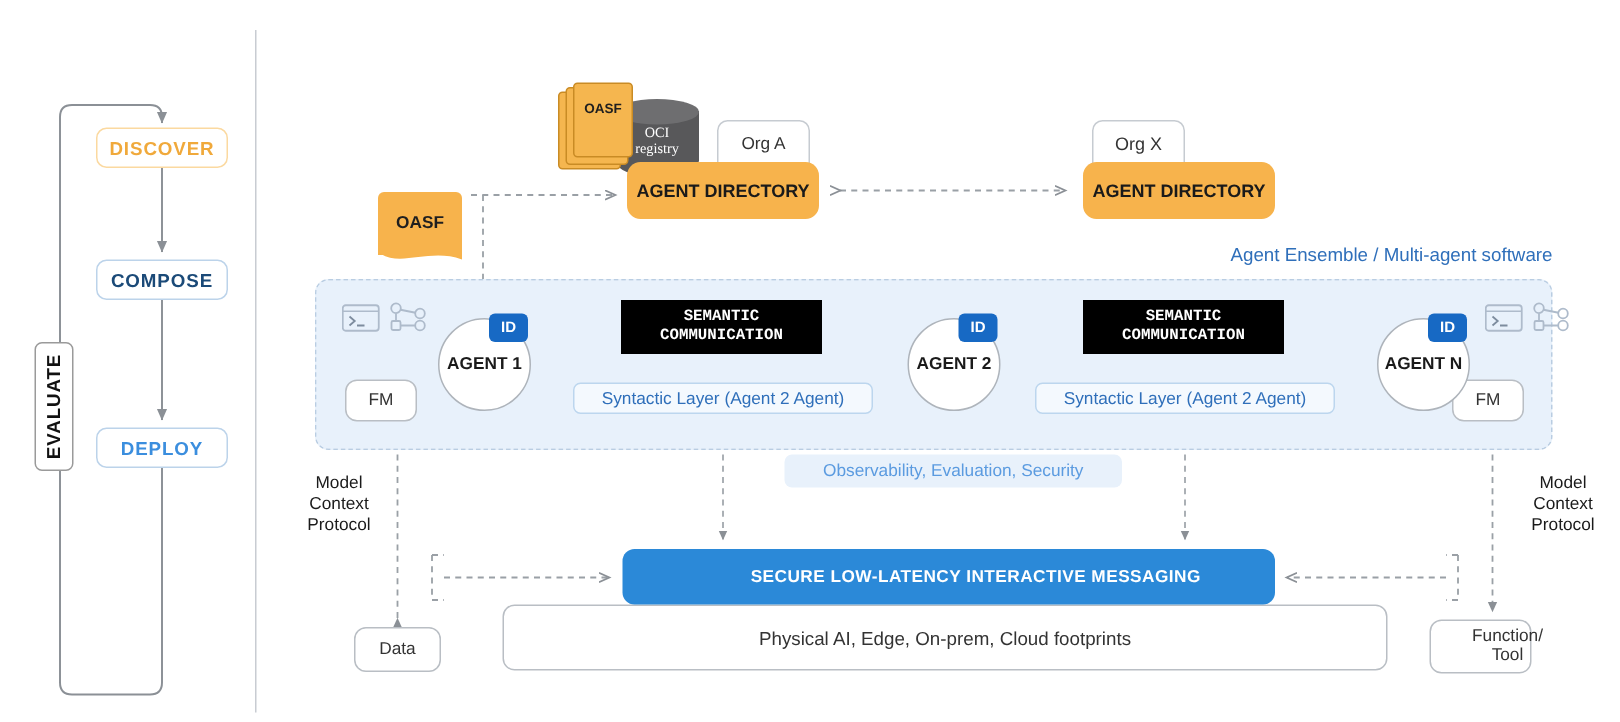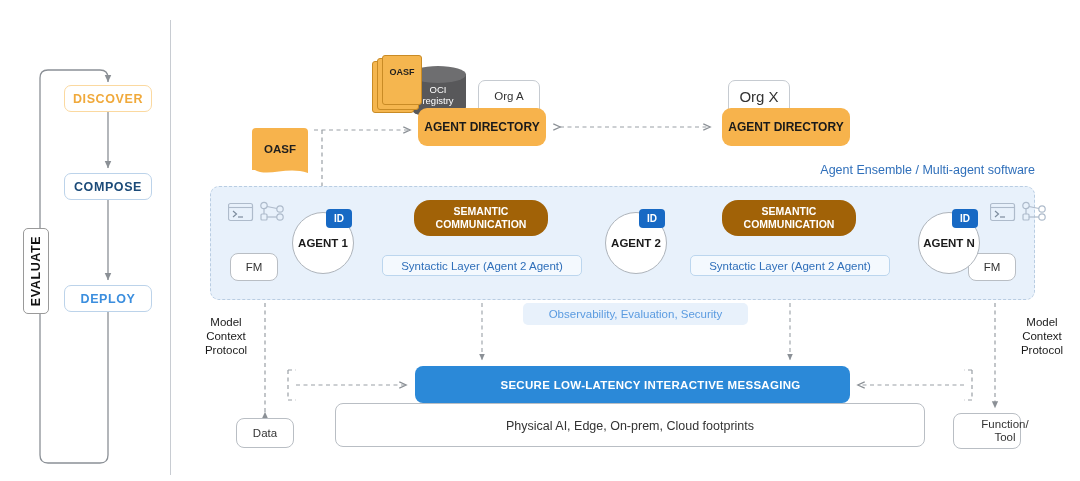--- a/index.html
+++ b/index.html
@@ -16,46 +16,46 @@
   #lc-discover{left:64px;top:85px;width:88px;height:27px;border:1.3px solid #fbd9a0;color:#f0a93b;font-size:12.5px;}
   #lc-compose{left:64px;top:173px;width:88px;height:27px;border:1.3px solid #bcd3ea;color:#1b4a78;font-size:12.5px;}
   #lc-deploy{left:64px;top:285px;width:88px;height:27px;border:1.3px solid #bcd3ea;color:#3b8ede;font-size:12.5px;}
 
   #lc-eval{left:23px;top:228px;width:26px;height:86px;border:1.2px solid #9a9a9a;border-radius:5px;
            background:#fff;color:#111;font-size:12.5px;font-weight:bold;letter-spacing:.6px;z-index:4;}
   #lc-eval span{transform:rotate(-90deg);white-space:nowrap;display:block;}
 
   
   .orange{background:#f7b34c;border-radius:9px;color:#1a1a1a;font-weight:bold;}
-  .navy{background:#a16207;border-radius:16px;color:#fff;}
+  .navy{background:#000000;border-radius:0;color:#fff;font-family:Liberation Mono, monospace;}
   .wbox{background:#fff;border:1.1px solid #b9bec4;border-radius:8px;color:#333;}
 
   
   #oasf-doc{left:252px;top:128px;width:56px;height:42px;background:#f7b34c;color:#1f1f1f;
             font-size:11.5px;font-weight:bold;border-radius:4px 4px 0 0;}
   #oasf-doc .wave{position:absolute;left:0;bottom:-9px;width:100%;height:11px;overflow:hidden;}
 
   #stack{left:372px;top:55px;width:58px;height:62px;}
   .card{position:absolute;width:40px;height:50px;background:#f5b64f;border:1.1px solid #c98b25;border-radius:3px;}
   #card1{left:0;top:6px;}
   #card2{left:5px;top:3px;}
   #card3{left:10px;top:0px;display:flex;align-items:flex-start;justify-content:center;
          color:#1f1f1f;font-size:9px;font-weight:bold;padding-top:11px;box-sizing:border-box;}
 
-  #cyl{left:410px;top:66px;width:56px;height:60px;}
+  #cyl{left:410px;top:66px;width:56px;height:60px;font-family:Liberation Serif, serif;}
   #cyl .body{position:absolute;left:0;top:8px;width:56px;height:44px;background:#58585a;border-radius:0 0 28px 28px/0 0 11px 11px;}
   #cyl .top{position:absolute;left:0;top:0;width:56px;height:17px;background:#6e6e70;border-radius:50%;}
   #cyl .lbl{position:absolute;left:0;top:18px;width:56px;text-align:center;color:#fff;font-size:9.5px;line-height:11px;}
 
   #orgA{left:478px;top:80px;width:62px;height:32px;background:#fff;border:1.1px solid #c6cbd1;border-radius:7px 7px 0 0;
         color:#333;font-size:11.5px;z-index:1;}
   #dirA{left:418px;top:108px;width:128px;height:38px;font-size:12px;z-index:2;}
 
   #orgX{left:728px;top:80px;width:62px;height:32px;background:#fff;border:1.1px solid #c6cbd1;border-radius:7px 7px 0 0;
-        color:#333;font-size:15px;z-index:1;}
+        color:#333;font-size:12px;z-index:1;}
   #dirX{left:722px;top:108px;width:128px;height:38px;font-size:12px;z-index:2;}
 
   
   #ens-label{left:735px;top:163px;width:300px;text-align:right;color:#2f6fba;font-size:12.5px;}
   #ensemble{left:210px;top:186px;width:825px;height:114px;background:#e8f1fb;
             border:1.3px dashed #b9cde2;border-radius:9px;}
 
   .tool-icons{width:58px;height:22px;}
   #icons-left{left:228px;top:201px;}
   #icons-right{left:990px;top:201px;}

